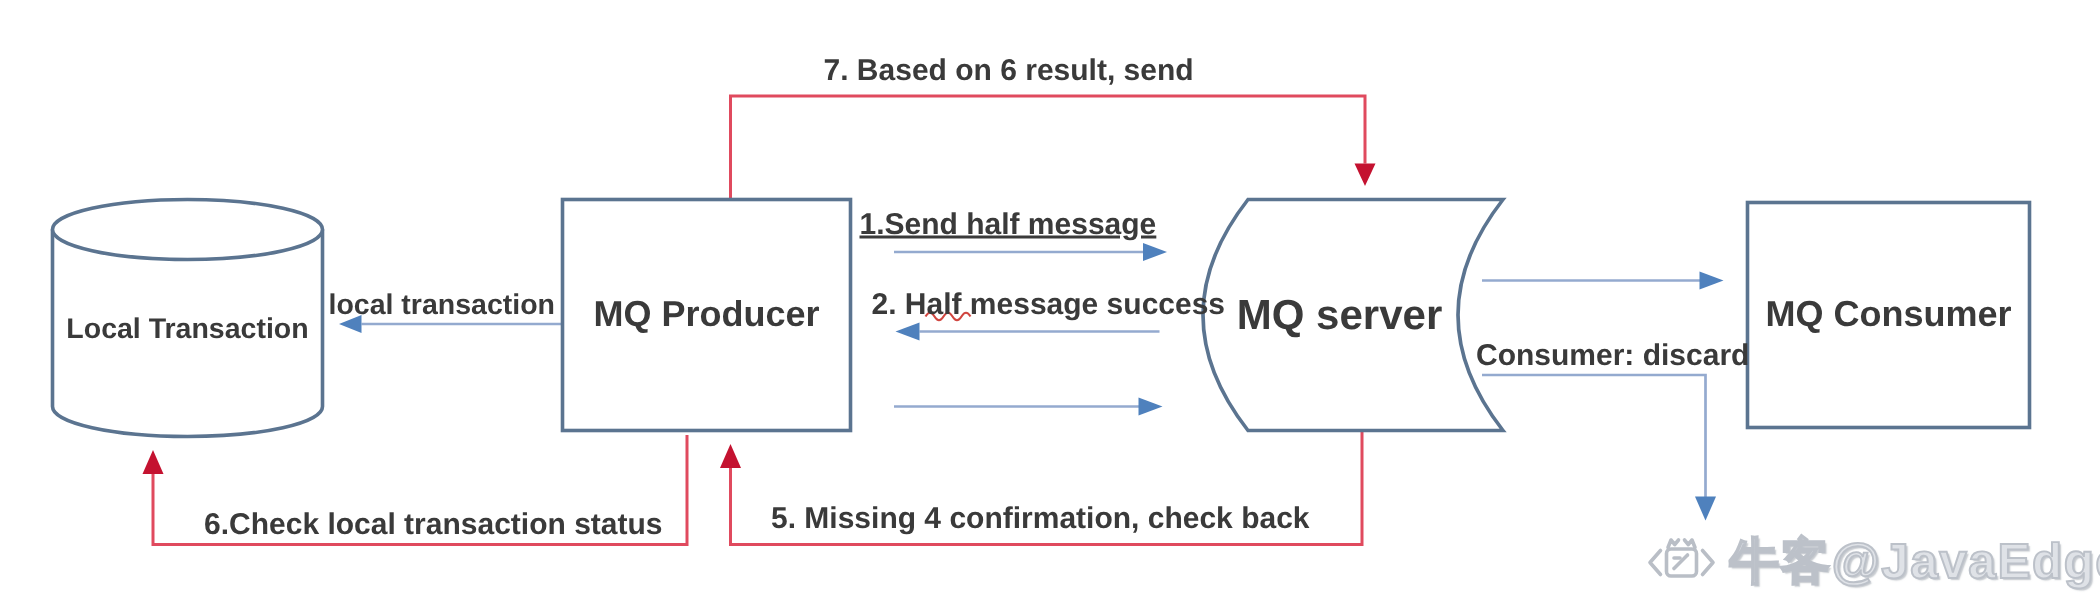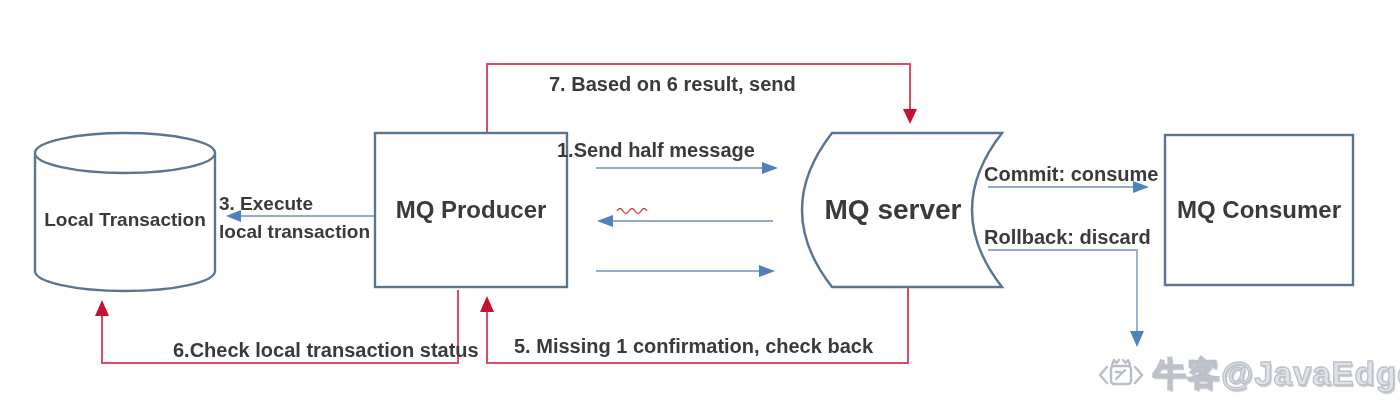--- a/index.html
+++ b/index.html
@@ -86,32 +86,31 @@
     <path class="node-shape" d="M832,133 H1002 Q942,210 1002,287 H832 Q772,210 832,133 Z"></path>
 
     <rect class="node-shape" x="1165" y="135" width="188" height="150"></rect>
   </svg>
 
   <div class="nlabel" style="left:35px;top:153px;width:180px;height:133px;font-size:19px;">Local Transaction</div>
   <div class="nlabel" style="left:375px;top:133px;width:192px;height:154px;font-size:24px;">MQ Producer</div>
   <div class="nlabel" style="left:812px;top:133px;width:162px;height:154px;font-size:28px;">MQ server</div>
   <div class="nlabel" style="left:1165px;top:135px;width:188px;height:150px;font-size:24px;">MQ Consumer</div>
 
-  <div class="elabel" style="left:549px;top:33px;margin-top:37px;">
+  <div class="elabel" style="left:549px;top:33px;">
     <span>7. Based on 6 result, send</span>
   </div>
-  <div class="elabel" style="left:557px;top:136px;">1.Send half message</div>
+  <div class="elabel" style="left:573px;top:136px;text-decoration:underline;">1.Send half message</div>
+  <div class="elabel" style="left:581px;top:189px;">2. Half message success</div>
   <div class="elabel" style="left:219px;top:190px;font-size:19px;">
-    <span>3. Execute</span>
     <span>local transaction</span>
   </div>
-  <div class="elabel" style="left:984px;top:160px;">Commit: consume</div>
-  <div class="elabel" style="left:984px;top:223px;">Rollback: discard</div>
-  <div class="elabel" style="left:514px;top:332px;">5. Missing 1 confirmation, check back</div>
-  <div class="elabel" style="left:136px;top:336px;margin-left:37px;">6.Check local transaction status</div>
+  <div class="elabel" style="left:984px;top:223px;">Consumer: discard</div>
+  <div class="elabel" style="left:514px;top:332px;">5. Missing 4 confirmation, check back</div>
+  <div class="elabel" style="left:136px;top:336px;">6.Check local transaction status</div>
 
   <div class="watermark">
     <svg class="wm-icon" width="50" height="42" viewBox="0 0 50 42">
       <g fill="none" stroke="#b9bec6" stroke-width="2.4" stroke-linecap="round" stroke-linejoin="round">
         <path d="M11,13 L4,21 L11,29"></path>
         <path d="M39,13 L46,21 L39,29"></path>
         <rect x="15" y="12" width="20" height="18" rx="3"></rect>
         <path d="M16,11 l2,-5 l2.5,3 l2.5,-3"></path>
         <path d="M34,11 l-2,-5 l-2.5,3 l-2.5,-3"></path>
         <path d="M20,25 L29,16"></path>

